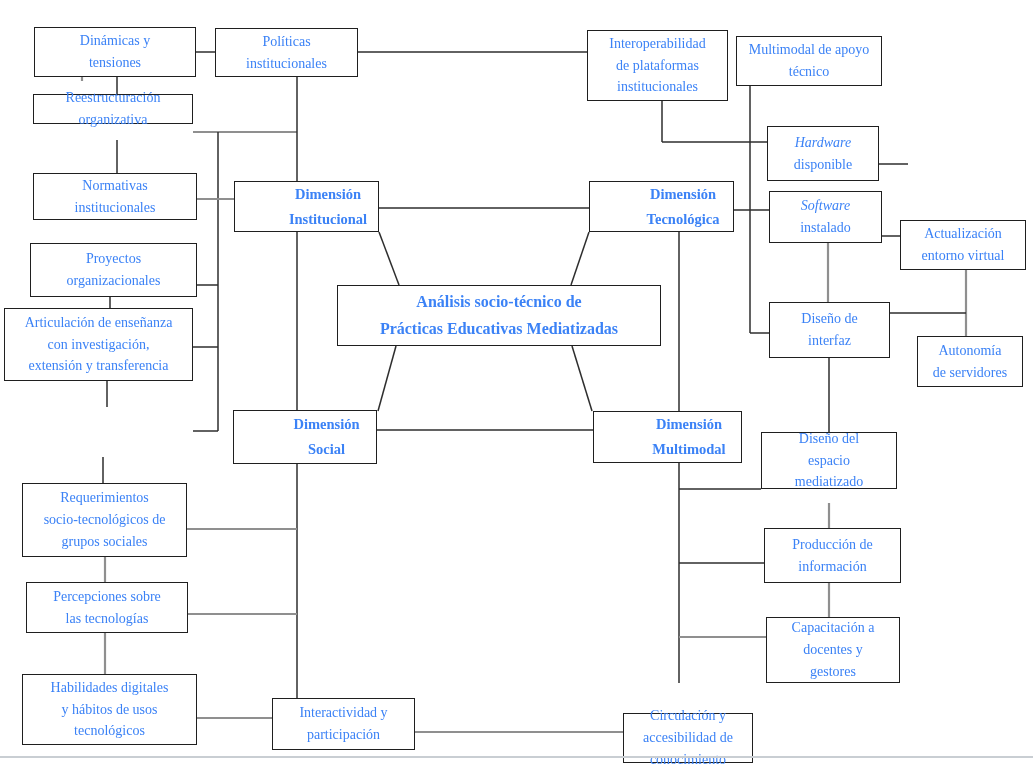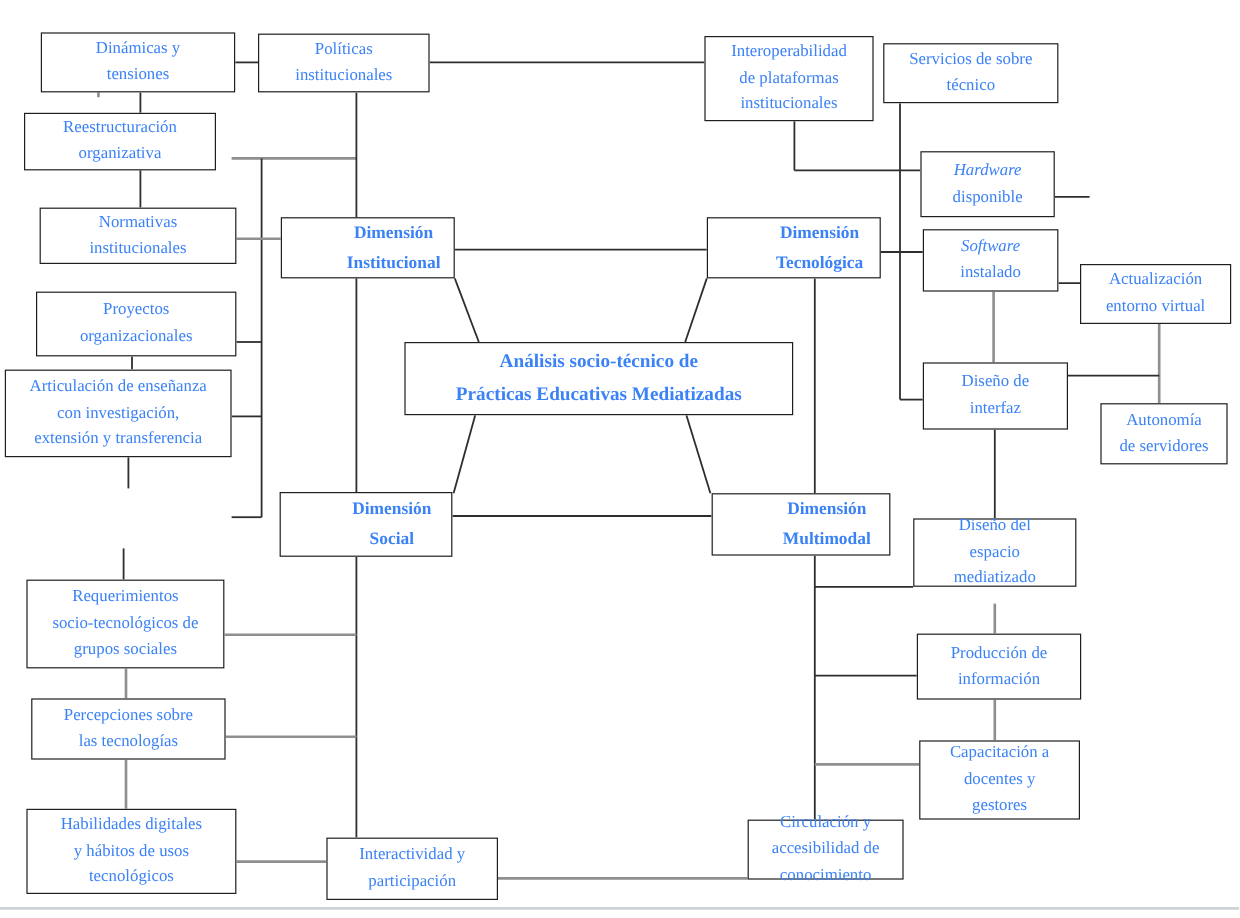--- a/index.html
+++ b/index.html
@@ -81,23 +81,23 @@
     <line class="ln-d" x1="572" y1="346" x2="592" y2="411"></line>
   </svg>
 
   <div class="node" style="left:34px;top:27px;width:162px;height:50px"><span>Dinámicas y
 tensiones</span></div>
   <div class="node" style="left:215px;top:28px;width:143px;height:49px"><span>Políticas
 institucionales</span></div>
   <div class="node" style="left:587px;top:30px;width:141px;height:71px"><span>Interoperabilidad
 de plataformas
 institucionales</span></div>
-  <div class="node" style="left:736px;top:36px;width:146px;height:50px"><span>Servicios de sobre
+  <div class="node" style="left:736px;top:36px;width:146px;height:50px"><span>Multimodal de apoyo
 técnico</span></div>
-  <div class="node" style="left:20px;top:94px;width:160px;height:48px"><span>Reestructuración
+  <div class="node" style="left:33px;top:94px;width:160px;height:30px"><span>Reestructuración
 organizativa</span></div>
   <div class="node" style="left:767px;top:126px;width:112px;height:55px"><span class="em">Hardware</span><span class="row">disponible</span></div>
   <div class="node" style="left:33px;top:173px;width:164px;height:47px"><span>Normativas
 institucionales</span></div>
   <div class="node bold" style="left:234px;top:181px;width:145px;height:51px"><span>Dimensión
 Institucional</span></div>
   <div class="node bold" style="left:589px;top:181px;width:145px;height:51px"><span>Dimensión
 Tecnológica</span></div>
   <div class="node" style="left:769px;top:191px;width:113px;height:52px"><span class="em">Software</span><span class="row">instalado</span></div>
   <div class="node" style="left:900px;top:220px;width:126px;height:50px"><span>Actualización
@@ -128,18 +128,18 @@
   <div class="node" style="left:26px;top:582px;width:162px;height:51px"><span>Percepciones sobre
 las tecnologías</span></div>
   <div class="node" style="left:766px;top:617px;width:134px;height:66px"><span>Capacitación a
 docentes y
 gestores</span></div>
   <div class="node" style="left:22px;top:674px;width:175px;height:71px"><span>Habilidades digitales
 y hábitos de usos
 tecnológicos</span></div>
   <div class="node" style="left:272px;top:698px;width:143px;height:52px"><span>Interactividad y
 participación</span></div>
-  <div class="node" style="left:623px;top:683px;width:130px;height:50px"><span>Circulación y
+  <div class="node" style="left:623px;top:713px;width:130px;height:50px"><span>Circulación y
 accesibilidad de
 conocimiento</span></div>
 
   <div class="footer-rule"></div>
 </div>
 
 </body></html>

